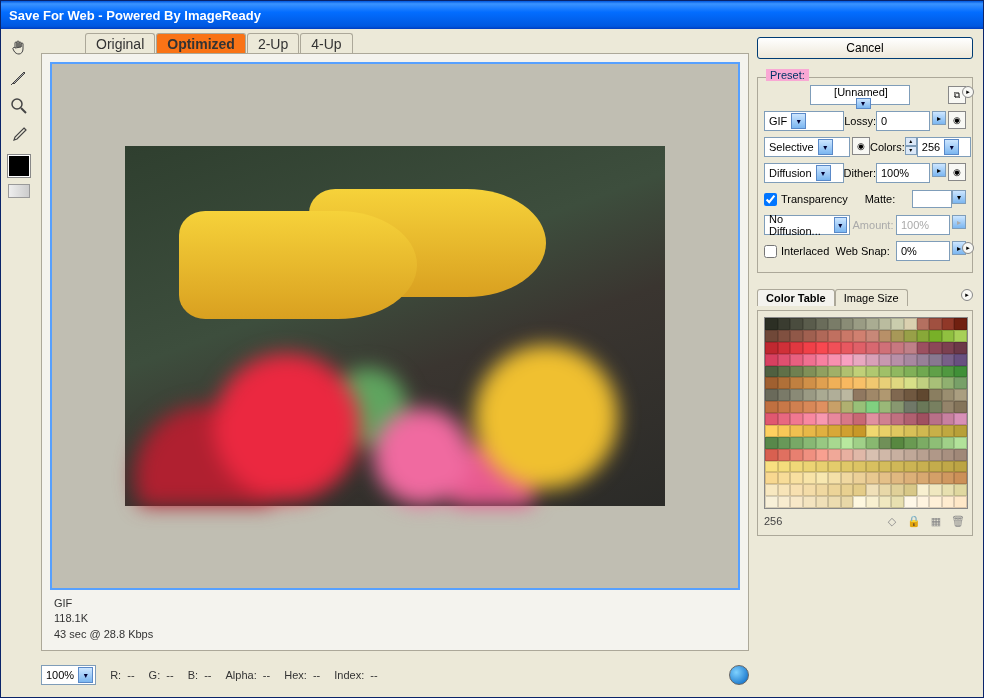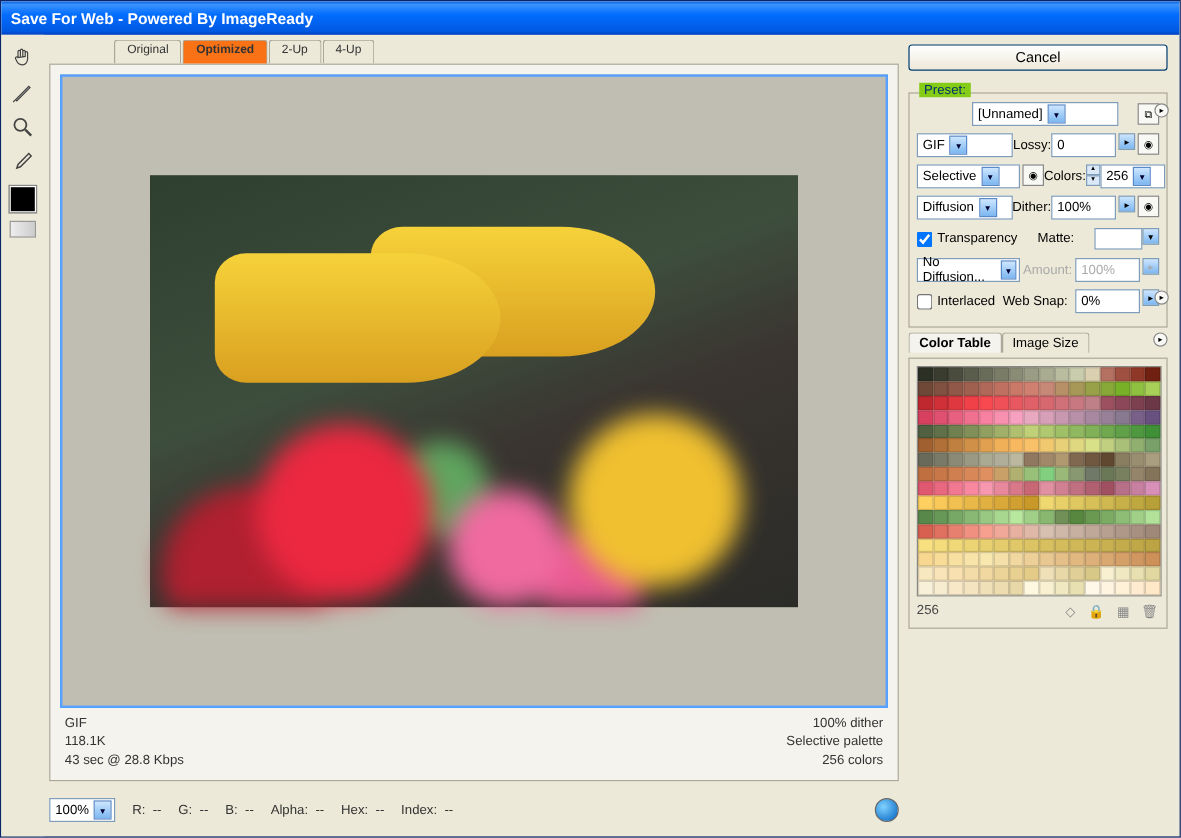--- a/index.html
+++ b/index.html
@@ -4,21 +4,21 @@
 <style>
 * { box-sizing: border-box; margin: 0; padding: 0; font-family: Tahoma, sans-serif; }
 body { width: 984px; height: 698px; background: #ece9d8; overflow: hidden; border: 1px solid #0a246a; }
 .titlebar { height: 28px; background: linear-gradient(to bottom, #0058e0 0%, #3a93ff 10%, #036dff 40%, #0058e0 90%, #003dc0 100%); color: #fff; font-size: 13px; font-weight: bold; padding: 5px 8px; display: flex; align-items: center; }
 .main { display: flex; height: calc(100% - 28px); }
 .toolcol { width: 36px; background: #ece9d8; padding: 6px 4px; display: flex; flex-direction: column; gap: 3px; align-items: center; }
 .tool { width: 26px; height: 26px; border: 1px solid transparent; display: flex; align-items: center; justify-content: center; cursor: pointer; color: #444; }
 .tool-swatch { width: 22px; height: 22px; background: #000; border: 1px solid #fff; outline: 1px solid #888; margin-top: 4px; }
 .tool-sm { width: 22px; height: 14px; border: 1px solid #999; background: linear-gradient(to right, #eee, #ccc); margin-top: 4px; }
 .center { flex: 1; padding: 4px 6px 8px 4px; display: flex; flex-direction: column; }
-.tabs { display: flex; height: 20px; margin-left: 22px; gap: 0; font-size: 10px; padding-left: 32px; }
+.tabs { display: flex; height: 20px; margin-left: 12px; gap: 0; font-size: 14px; padding-left: 32px; }
 .tab { padding: 2px 10px 0; border: 1px solid #aca899; border-bottom: none; background: #ece9d8; color: #333; border-radius: 3px 3px 0 0; margin-right: 1px; cursor: pointer; }
 .tab.active { background: #f97316; font-weight: bold; position: relative; z-index: 2; }
 .preview-frame { flex: 1; border: 1px solid #aca899; background: #f4f3ee; padding: 8px; display: flex; flex-direction: column; position: relative; }
 .preview-canvas { flex: 1; background: #c0beb2; border: 2px solid #56a0ff; display: flex; align-items: center; justify-content: center; overflow: hidden; }
 .img-placeholder { width: 540px; height: 360px; position: relative; }
 .img-bg { position:absolute; inset:0; background: linear-gradient(160deg, #2f3f2f 0%, #3d4e3d 40%, #3a3530 60%, #2b2b28 100%); }
 .img-blur { position:absolute; left:0; right:0; bottom:0; height:55%; background: radial-gradient(circle at 30% 60%, #eb2840 0 18%, transparent 19%), radial-gradient(circle at 55% 75%, #f06aa0 0 14%, transparent 15%), radial-gradient(circle at 78% 55%, #f0c030 0 16%, transparent 17%), radial-gradient(circle at 15% 85%, #b02030 0 14%, transparent 15%), radial-gradient(circle at 45% 50%, #5fa55f 0 12%, transparent 13%), radial-gradient(circle at 68% 90%, #e85a90 0 10%, transparent 11%); filter: blur(10px); }
 .shoe { position:absolute; width:44%; height:30%; background: linear-gradient(to bottom, #f6d23a, #d9a020); border-radius: 20% 60% 60% 20% / 40% 90% 90% 40%; top:18%; }
 .shoe.s1 { left:10%; }
 .shoe.s2 { left:34%; top:12%; }
@@ -27,32 +27,32 @@
 .info-right { text-align: right; }
 .bottom { height: 28px; margin-top: 10px; display: flex; align-items: center; font-size: 11px; gap: 14px; }
 .dd { height: 20px; border: 1px solid #7f9db9; background: #fff; display: inline-flex; align-items: center; padding: 0 2px 0 4px; font-size: 11px; }
 .dd .arrow { width: 15px; height: 16px; margin-left: 4px; background: linear-gradient(to bottom,#cde6ff,#7bb6f0); border: 1px solid #5a89c8; display: flex; align-items: center; justify-content: center; font-size: 8px; color: #003; }
 .lbl { color: #333; }
 .globe { width: 20px; height: 20px; border-radius: 50%; background: radial-gradient(circle at 35% 35%, #7fd2ff, #0060c0); border: 1px solid #666; margin-left: auto; cursor: pointer; }
 .rcol { width: 228px; padding: 8px 10px 8px 2px; display: flex; flex-direction: column; gap: 4px; font-size: 11px; }
 .btn { height: 22px; border: 1px solid #003c74; background: linear-gradient(to bottom, #fff, #eee8d9); border-radius: 3px; font-size: 12px; cursor: pointer; width: 100%; }
 .btn-row { margin-bottom: 2px; }
 .panel { border: 1px solid #aca899; background: #ece9d8; padding: 6px 6px 6px 6px; position: relative; margin-top: 12px; }
-.panel .legend { position: absolute; top: -9px; left: 8px; background: #84cc16; padding: 0 4px; font-size: 11px; color: #036; }
+.panel .legend { position: absolute; top: -9px; left: 8px; background: #f9a8d4; padding: 0 4px; font-size: 11px; color: #036; }
 .prow { display: flex; align-items: center; justify-content: space-between; margin-bottom: 4px; height: 22px; }
 .dd2 { width: 86px; }
 .dd3 { width: 54px; }
 .chk { display: flex; align-items: center; gap: 4px; }
 .chk input { width: 13px; height: 13px; }
 .mini-icon { width: 18px; height: 18px; border: 1px solid #888; background: #f8f8f4; display: inline-flex; align-items: center; justify-content: center; font-size: 9px; cursor: pointer; }
 .spin { display:inline-flex; }
 .spin .sbtn { width:12px; height:9px; border:1px solid #7f9db9; background:#dbe8f8; font-size:6px; line-height:6px; text-align:center; }
 .swatch-white { width: 40px; height: 18px; border: 1px solid #7f9db9; background: #fff; display: inline-block; }
 .dim { color: #aaa; }
-.tabs2 { display: flex; font-size: 11px; }
+.tabs2 { display: flex; font-size: 11px; margin-top: 12px; }
 .tab2 { padding: 2px 8px; border: 1px solid #aca899; border-bottom:none; background:#ece9d8; border-radius:3px 3px 0 0; cursor:pointer; }
 .tab2.active { font-weight: bold; background: #f4f3ee; }
 .ctable { border:1px solid #aca899; padding: 6px; background: #ece9d8; }
 .colorgrid { width: 204px; height: 192px; display: grid; grid-template-columns: repeat(16, 1fr); grid-template-rows: repeat(16, 1fr); gap: 0; border: 1px solid #888; }
 .colorgrid div { border: 0.5px solid rgba(0,0,0,0.15); }
 .ct-bottom { display:flex; align-items:center; justify-content:space-between; margin-top:4px; font-size:11px; color:#444; }
 .ct-icons { display:flex; gap:6px; }
 .ct-icons span { width:16px; height:16px; display:inline-flex; align-items:center; justify-content:center; color:#888; cursor:pointer; }
 .editbtn { height: 22px; border: 1px solid #003c74; background: linear-gradient(to bottom,#fff,#eee8d9); border-radius:3px; font-size:12px; cursor:pointer; width: 170px; margin-left: auto; }
 .side-arrow { width:14px; height:14px; border:1px solid #7f9db9; background:linear-gradient(to bottom,#cde6ff,#7bb6f0); display:inline-flex; align-items:center; justify-content:center; font-size:8px; cursor:pointer; }
@@ -109,25 +109,20 @@
           <div class="shoe s1"></div>
           <div class="img-blur"></div>
         </div>
       </div>
       <div class="info-row">
         <div class="info-left">
           <span>GIF</span>
           <span>118.1K</span>
           <span>43 sec @ 28.8 Kbps</span>
         </div>
-        <div class="info-right">
-          <span>100% dither</span>
-          <span>Selective palette</span>
-          <span>256 colors</span>
-        </div>
       </div>
     </div>
     <div class="bottom">
       <div class="dd">
           <span>100%</span>
           <span class="arrow">▾</span>
         </div>
       <span class="lbl"><span>R:</span>&nbsp;&nbsp;<span>--</span></span>
       <span class="lbl"><span>G:</span>&nbsp;&nbsp;<span>--</span></span>
       <span class="lbl"><span>B:</span>&nbsp;&nbsp;<span>--</span></span>
@@ -139,21 +134,21 @@
   </div>
 
   <div class="rcol">
     <div class="btn-row"><button class="btn">Cancel</button></div>
 
     <div class="panel" style="position:relative;">
       <span class="fly f1">▸</span>
       <span class="fly f2">▸</span>
       <div class="prow">
         <span class="legend">Preset:</span>
-        <div class="dd" style="width:122px; margin-left:46px;">
+        <div class="dd" style="width:100px; margin-left:46px;flex-direction:column;">
             <span>[Unnamed]</span>
             <span class="arrow">▾</span>
           </div>
         <span class="mini-icon">⧉</span>
       </div>
       <div class="prow">
         <div class="dd dd2">
             <span>GIF</span>
             <span class="arrow">▾</span>
           </div>

